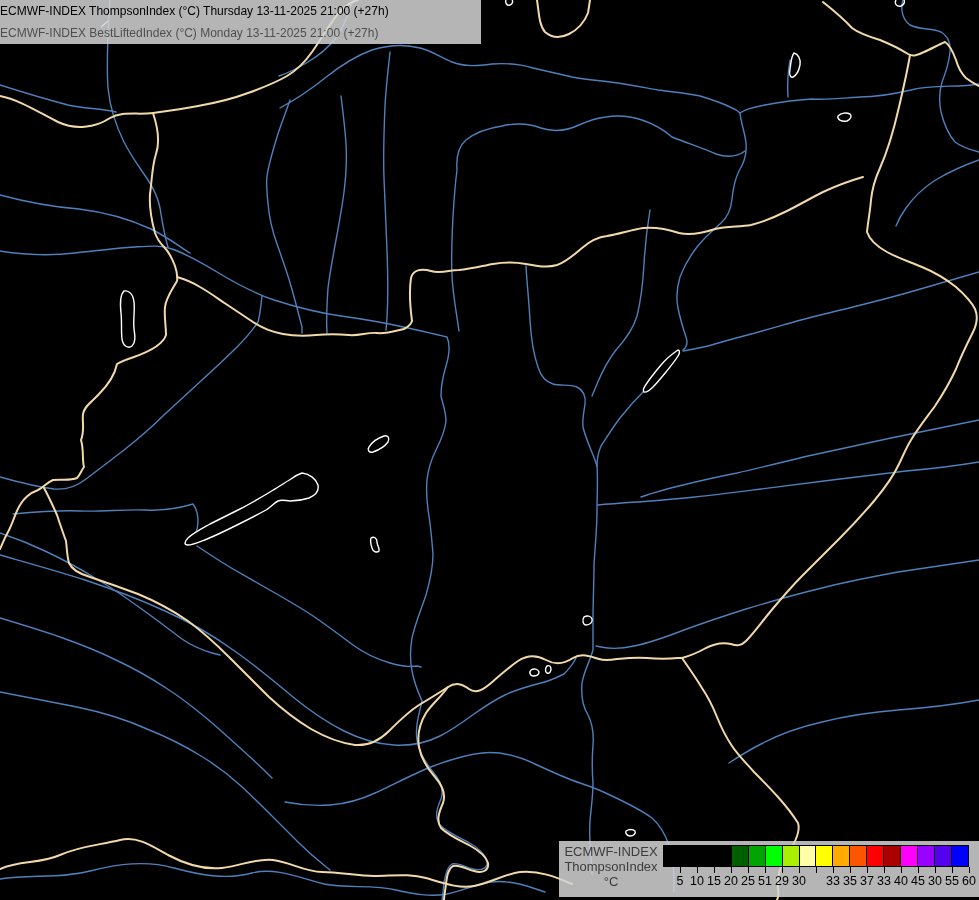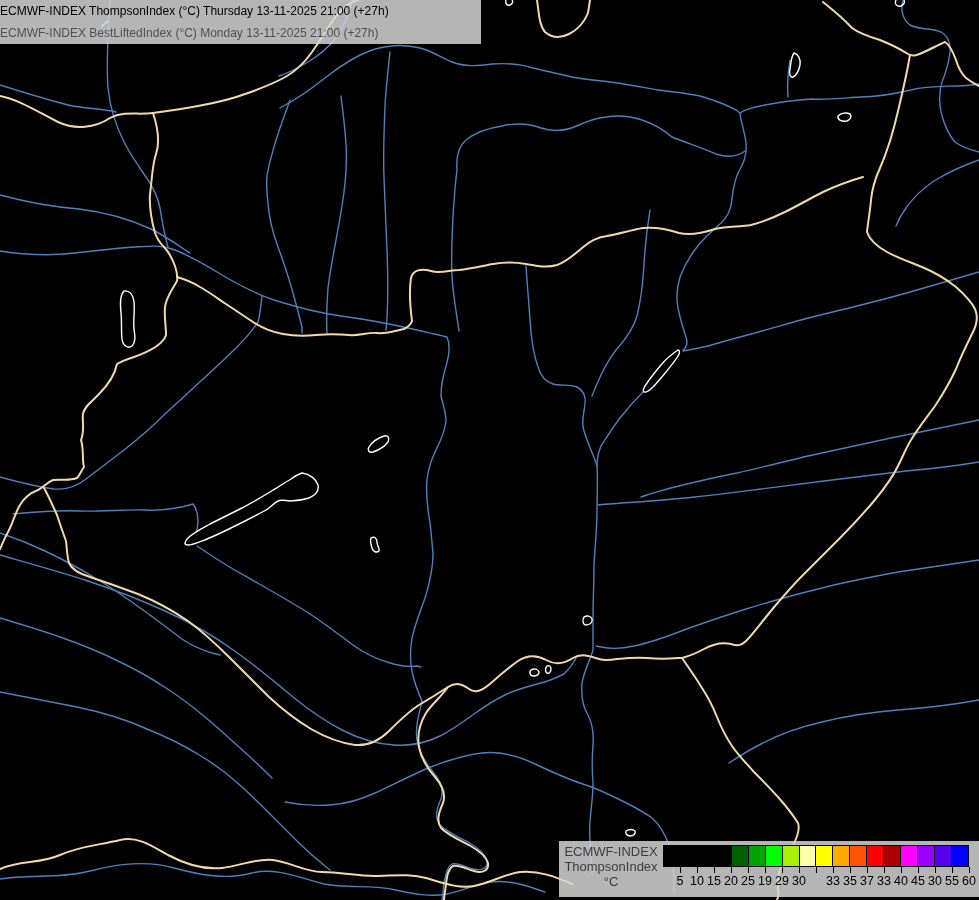--- a/index.html
+++ b/index.html
@@ -144,21 +144,21 @@
         <span class="ticklab" style="left: 121px;">5</span>
         <div class="tick" style="left: 137.5px;"></div>
         <span class="ticklab" style="left: 138px;">10</span>
         <div class="tick" style="left: 154.5px;"></div>
         <span class="ticklab" style="left: 155px;">15</span>
         <div class="tick" style="left: 171.5px;"></div>
         <span class="ticklab" style="left: 172px;">20</span>
         <div class="tick" style="left: 188.5px;"></div>
         <span class="ticklab" style="left: 189px;">25</span>
         <div class="tick" style="left: 205.5px;"></div>
-        <span class="ticklab" style="left: 206px;">19</span>
+        <span class="ticklab" style="left: 206px;">51</span>
         <div class="tick" style="left: 222.5px;"></div>
         <span class="ticklab" style="left: 223px;">29</span>
         <div class="tick" style="left: 239.5px;"></div>
         <span class="ticklab" style="left: 240px;">30</span>
         <div class="tick" style="left: 256.5px;"></div>
         <span class="ticklab" style="left: 257px; margin-top: 44px;">31</span>
         <div class="tick" style="left: 273.5px;"></div>
         <span class="ticklab" style="left: 274px;">33</span>
         <div class="tick" style="left: 290.5px;"></div>
         <span class="ticklab" style="left: 291px;">35</span>

